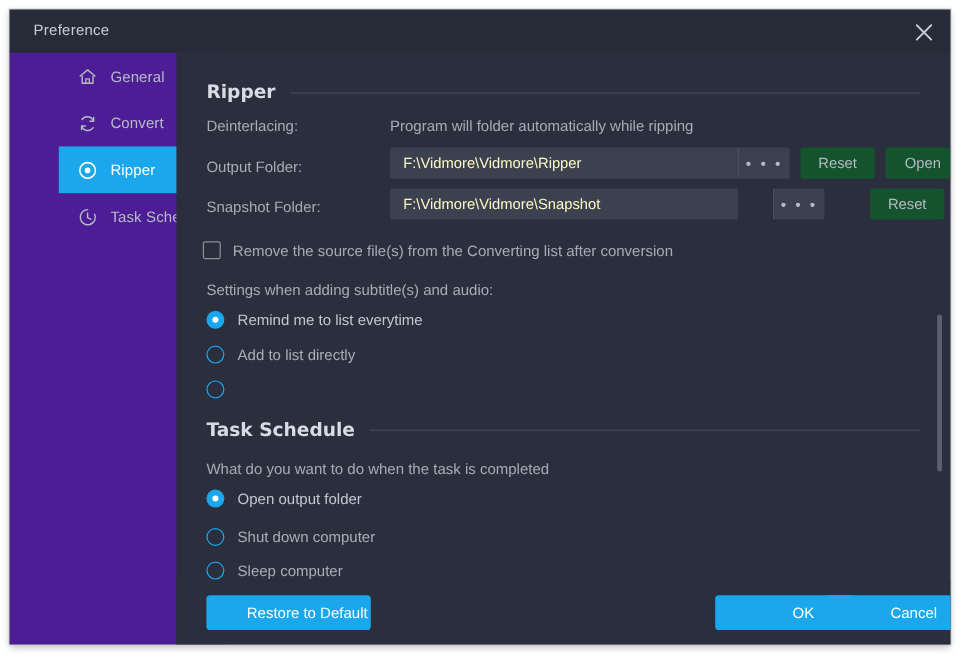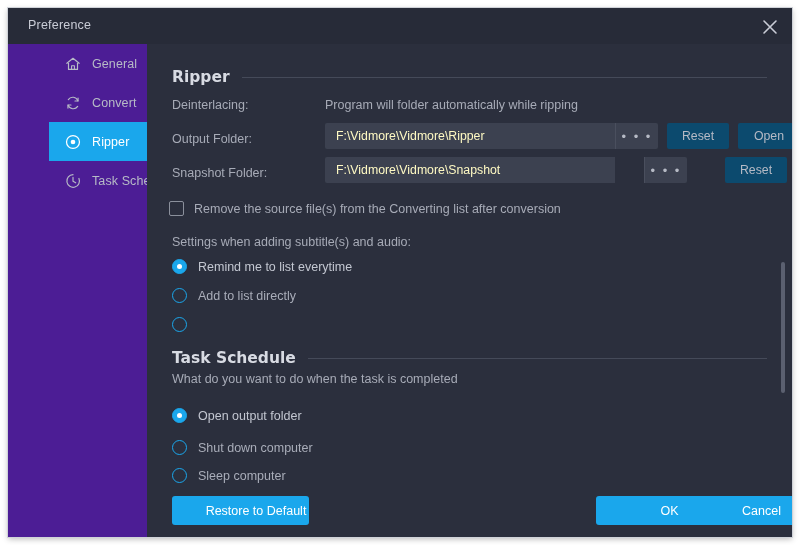--- a/index.html
+++ b/index.html
@@ -176,21 +176,21 @@
     color: #b6bac5;
     font-size: 13px;
     letter-spacing: 2px;
     cursor: pointer;
     border-radius: 0 2px 2px 0;
     box-sizing: border-box;
   }
   .gbtn {
     width: 62px;
     margin-left: 9px;
-    background: #0c4a6e;
+    background: #14532d;
     border-radius: 2px;
     display: flex;
     align-items: center;
     justify-content: center;
     font-size: 12.3px;
     color: #b6bac5;
     cursor: pointer;
   }
 
   
@@ -409,21 +409,21 @@
         </div>
         <div class="rrow" style="left:25px; top:273px;">
           <span class="radio"></span>
         </div>
 
         <div class="sec-head" style="left:25px; top:305px; width:595px;">
           <div class="h">Task Schedule</div>
           <div class="rule"></div>
         </div>
 
-        <div class="lab" style="left:25px; top:328px;">What do you want to do when the task is completed</div>
+        <div class="lab" style="left:25px; top:340px;">What do you want to do when the task is completed</div>
 
         <div class="rrow sel" style="left:25px; top:364px;">
           <span class="radio sel"></span>
           <span class="lbl">Open output folder</span>
         </div>
         <div class="rrow" style="left:25px; top:396px;">
           <span class="radio"></span>
           <span class="lbl">Shut down computer</span>
         </div>
         <div class="rrow" style="left:25px; top:424px;">

